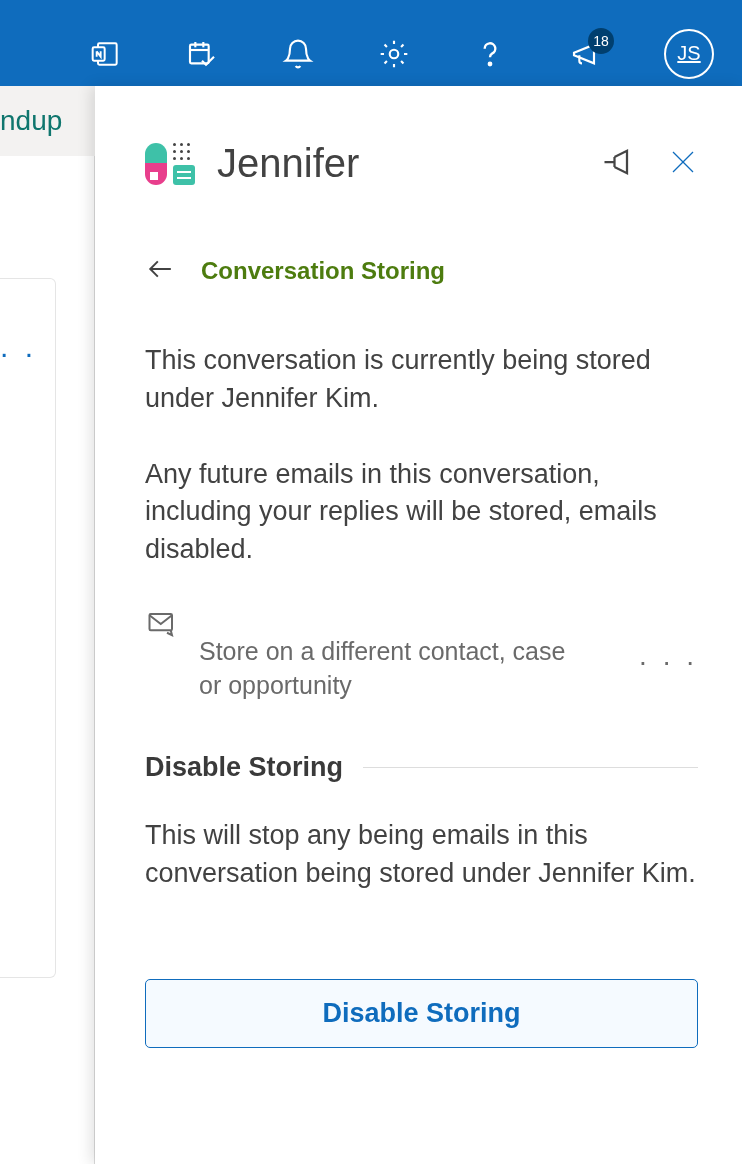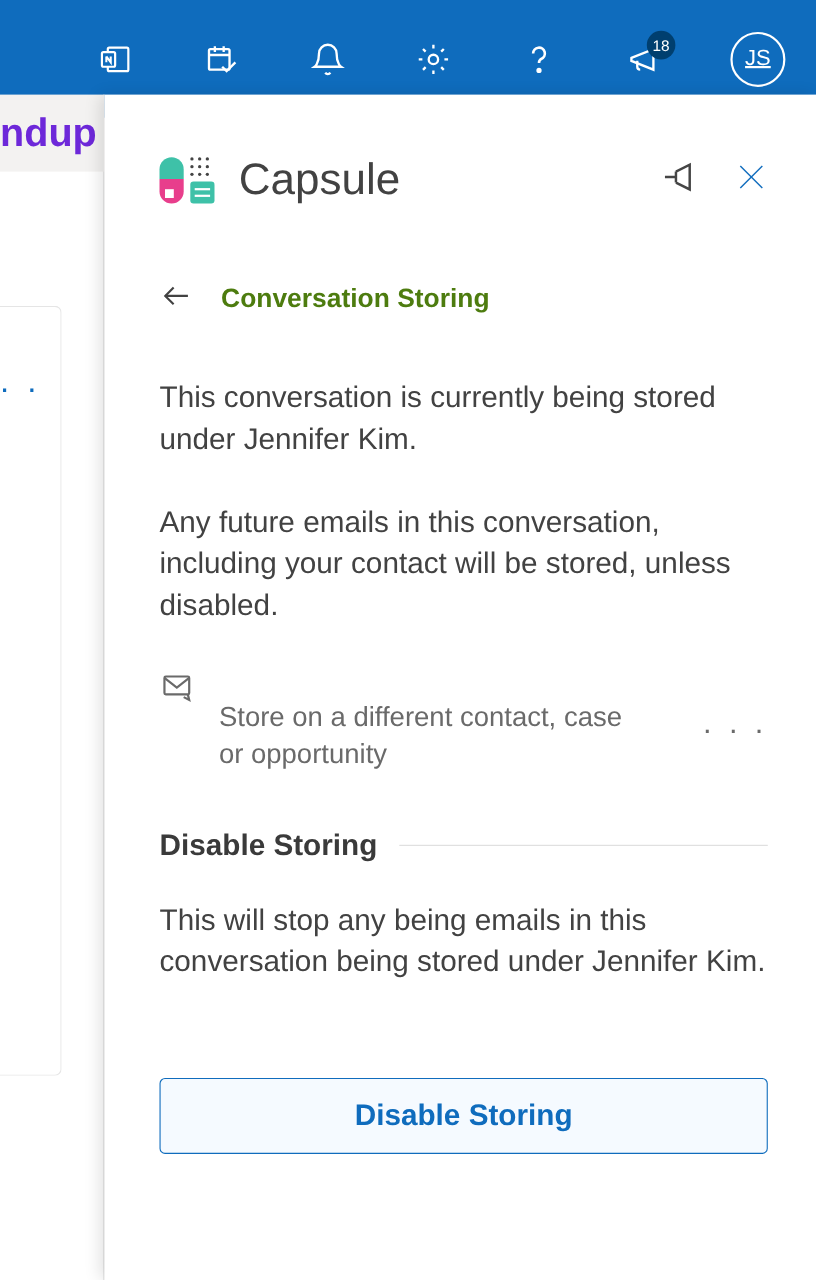--- a/index.html
+++ b/index.html
@@ -70,23 +70,23 @@
       top: 86px;
       left: 0;
       background: #f3f2f1;
       width: 95px;
       height: 70px;
       display: flex;
       align-items: center;
       padding-left: 0;
     }
     .bg-tab-text {
-      color: #6d28d9;
-      font-weight: 700;
-      font-size: 36px;
+      color: #0f766e;
+      font-weight: 400;
+      font-size: 28px;
       white-space: nowrap;
       overflow: hidden;
     }
     .bg-box {
       position: absolute;
       top: 278px;
       left: 0;
       width: 56px;
       height: 700px;
       border: 1px solid #e5e5e5;
@@ -337,21 +337,21 @@
             <span></span>
             <span></span>
             <span></span>
             <span></span>
             <span></span>
             <span></span>
             <span></span>
           </div>
         <div class="logo-card"></div>
       </div>
-      <h1 class="panel-title">Capsule</h1>
+      <h1 class="panel-title">Jennifer</h1>
     </div>
     <div class="panel-actions">
       <div class="pin-icon">
         <svg viewBox="0 0 24 24" fill="none" stroke="currentColor" stroke-width="1.8">
             <path d="M2 12h8M10 8v8M10 8l10-5v18l-10-5"></path>
           </svg>
       </div>
       <div class="close-icon">
         <svg viewBox="0 0 24 24" fill="none" stroke="currentColor" stroke-width="1.8">
             <line x1="4" y1="4" x2="20" y2="20"></line>
@@ -365,21 +365,21 @@
     <div class="back-arrow">
       <svg viewBox="0 0 24 24" fill="none" stroke="currentColor" stroke-width="1.8">
           <line x1="22" y1="12" x2="3" y2="12"></line>
           <polyline points="10 5 3 12 10 19"></polyline>
         </svg>
     </div>
     <h2 class="section-title">Conversation Storing</h2>
   </div>
 
   <p class="body-text">This conversation is currently being stored under Jennifer Kim.</p>
-  <p class="body-text">Any future emails in this conversation, including your contact will be stored, unless disabled.</p>
+  <p class="body-text">Any future emails in this conversation, including your replies will be stored, emails disabled.</p>
 
   <div class="store-row">
     <div class="store-left">
       <div class="mail-icon">
         <svg viewBox="0 0 24 24" fill="none" stroke="currentColor" stroke-width="1.6">
             <rect x="2" y="4" width="18" height="13" rx="1"></rect>
             <polyline points="2 5 11 12 20 5"></polyline>
             <path d="M16 19l4 2-1-4"></path>
           </svg>
       </div>

